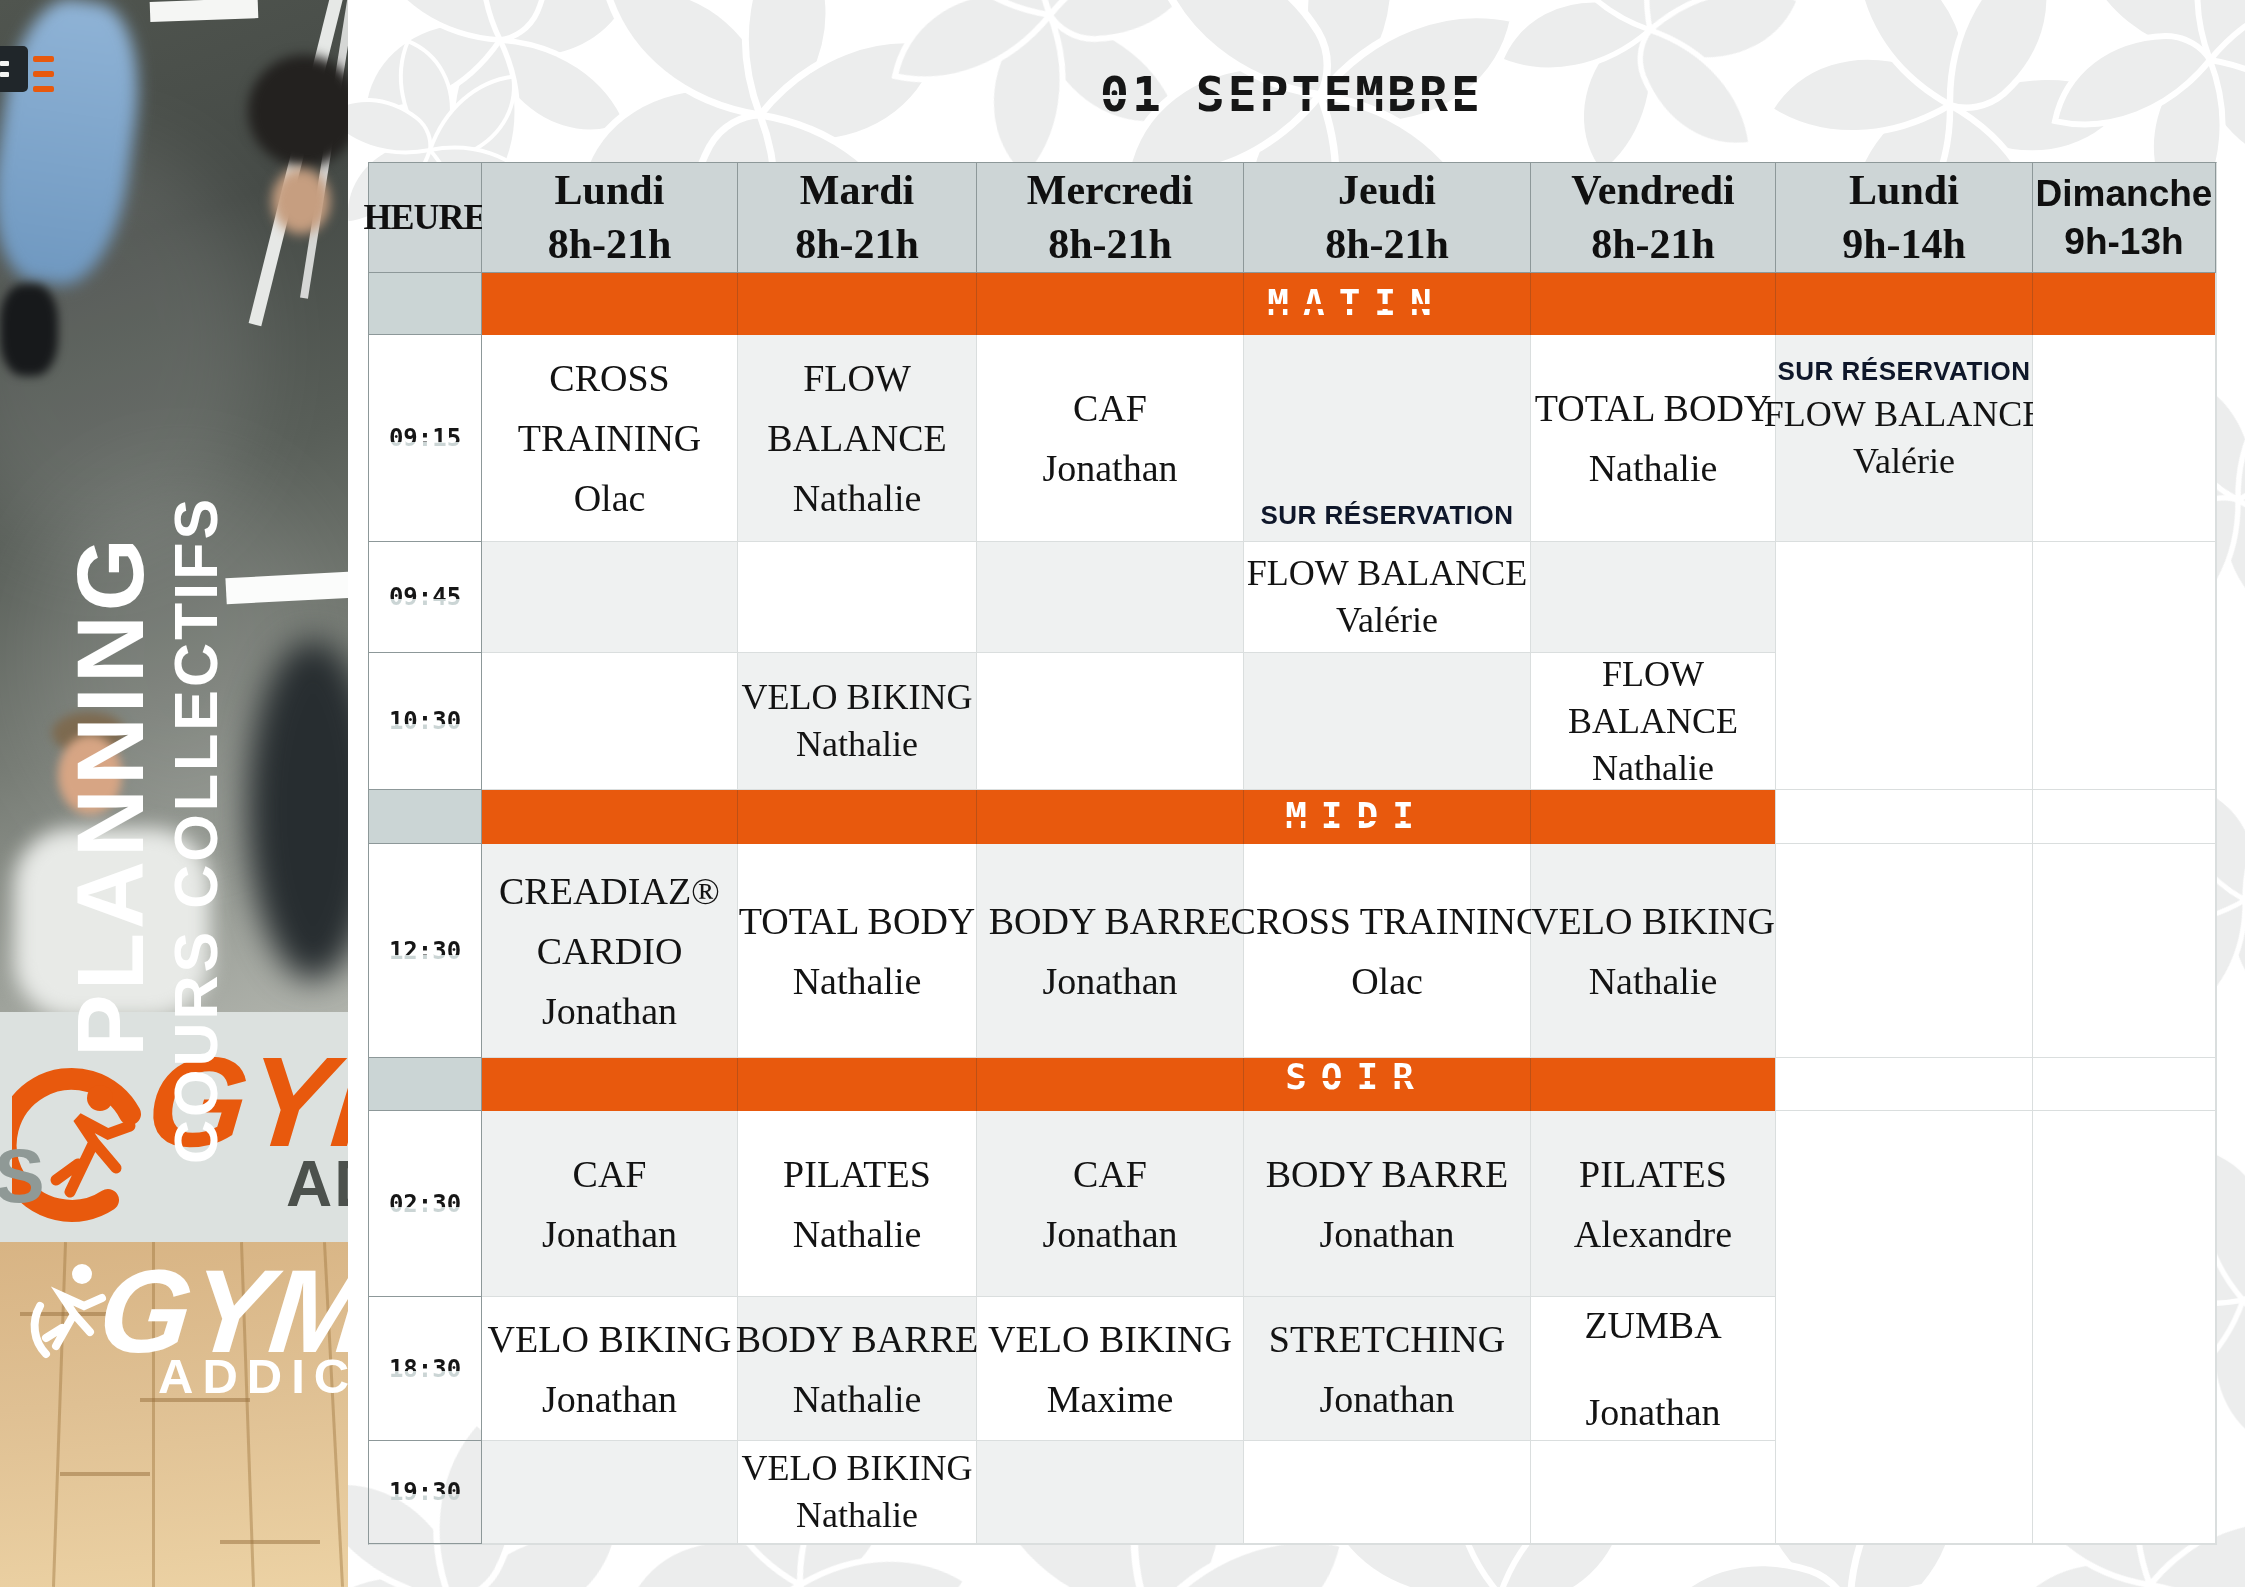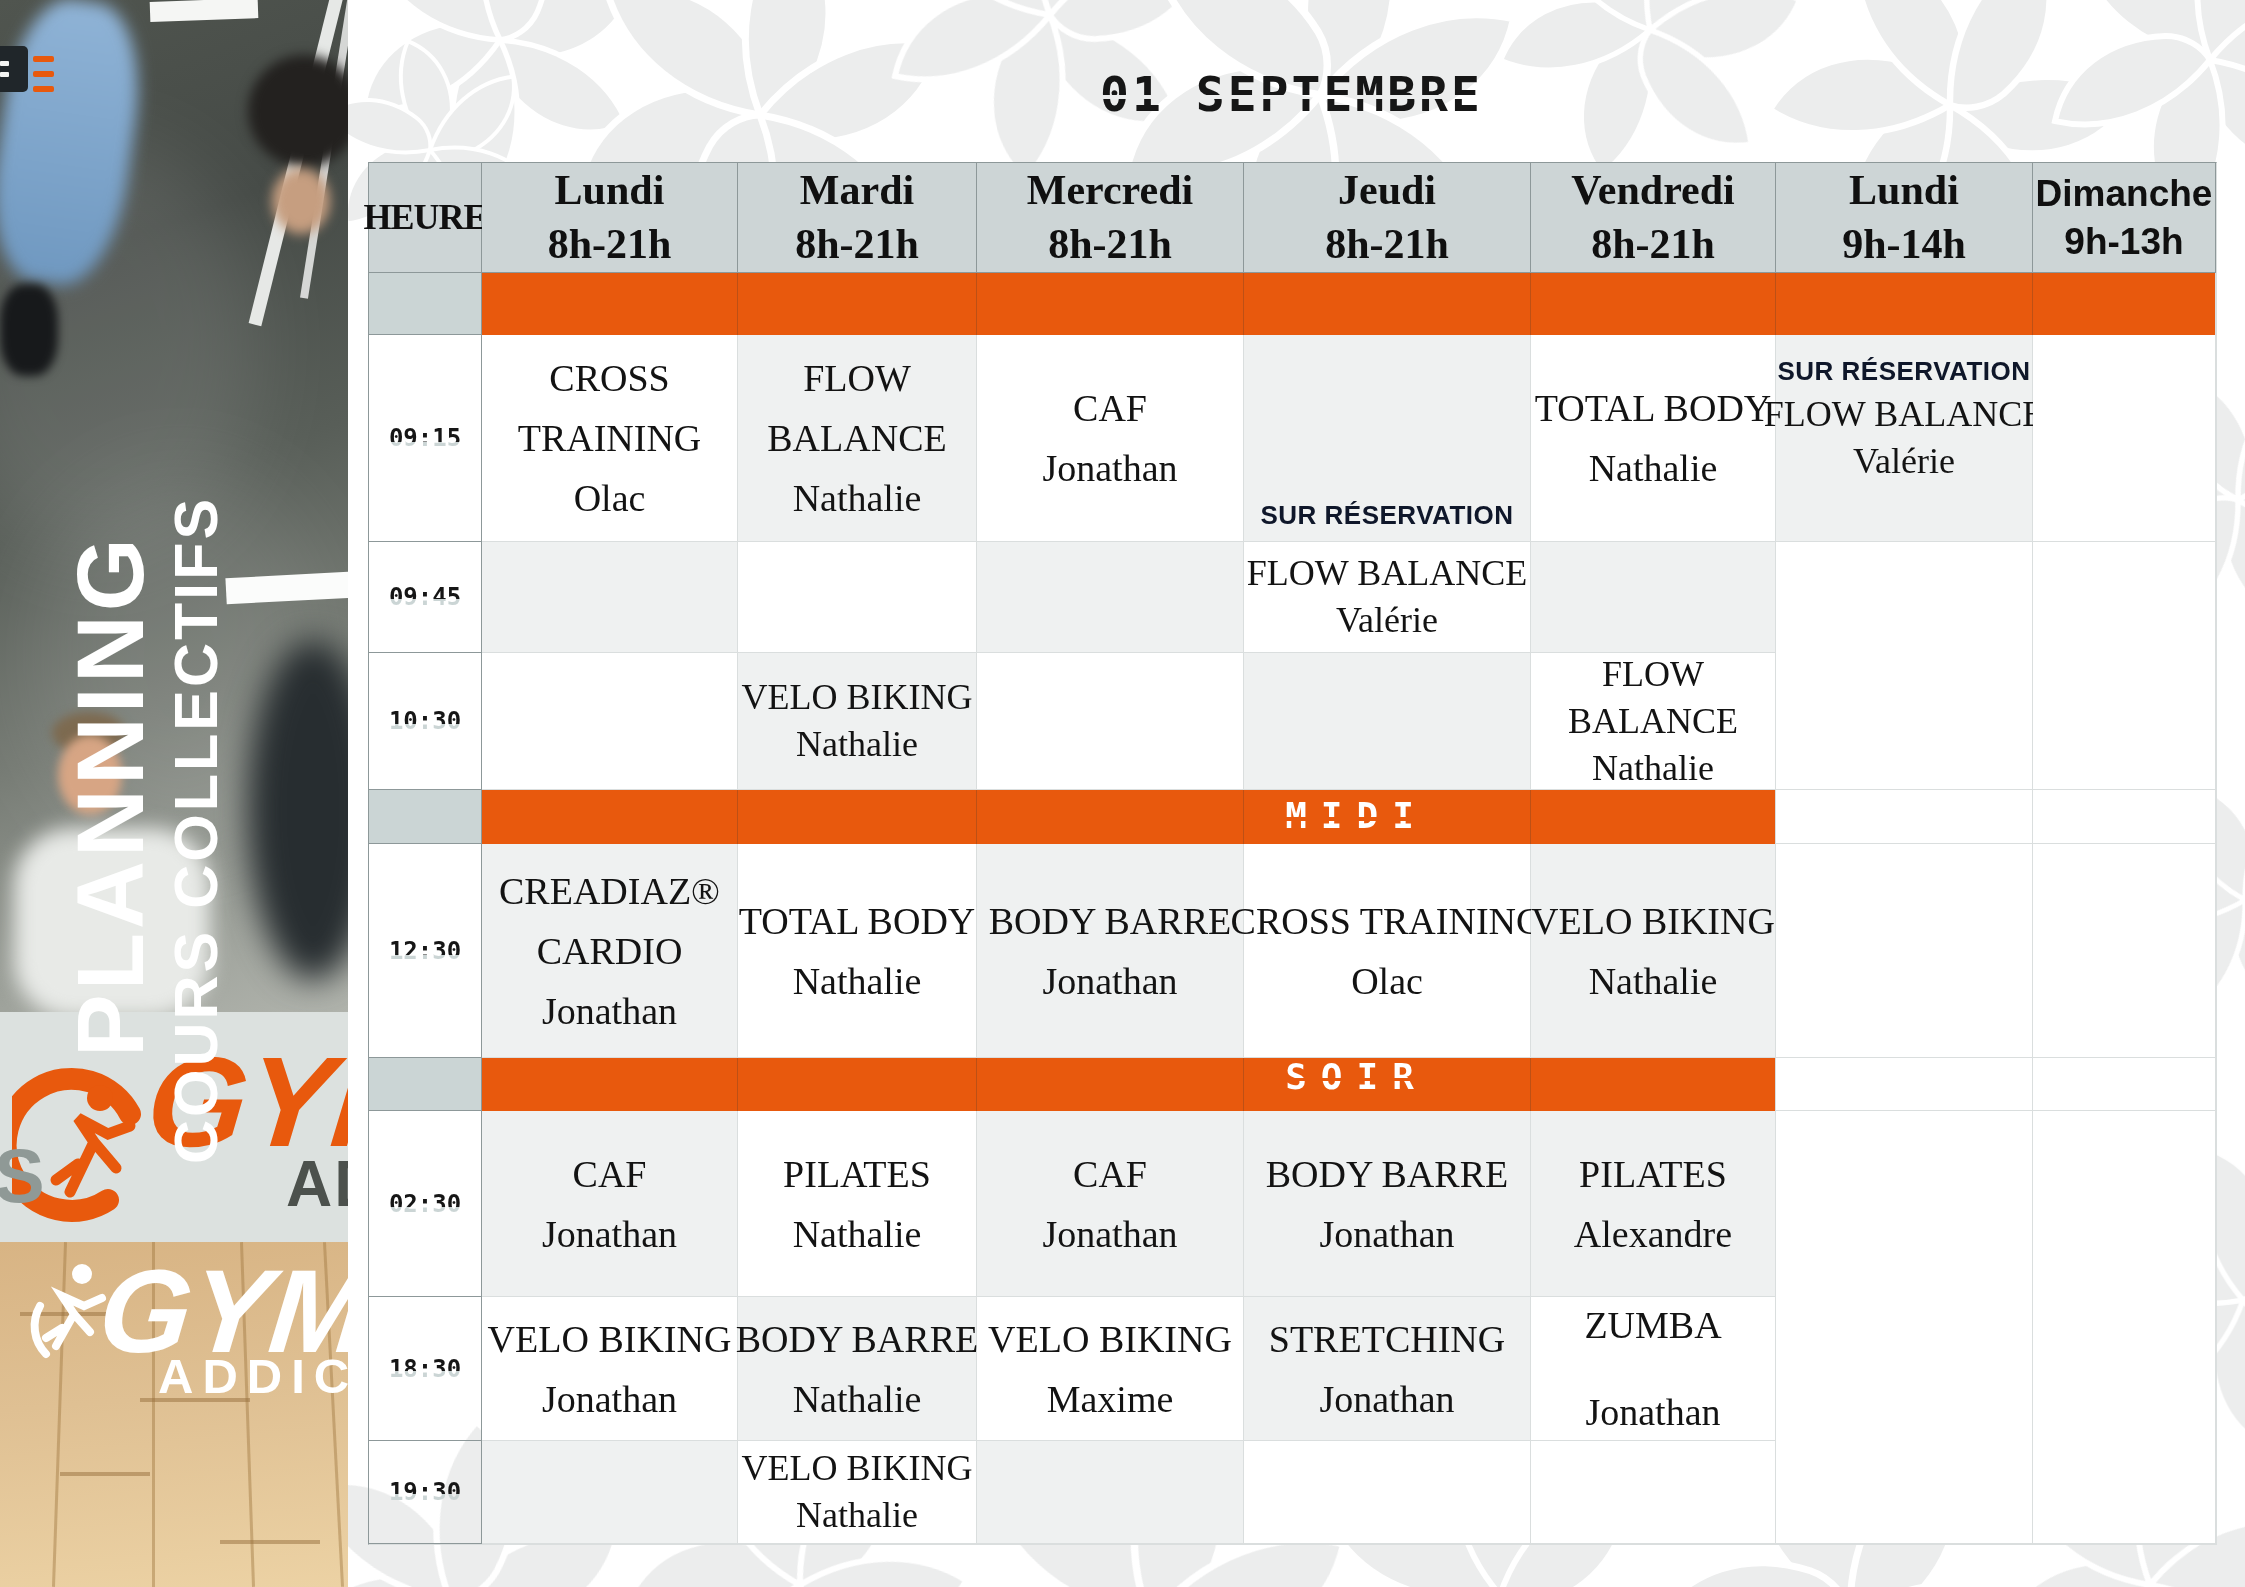--- a/index.html
+++ b/index.html
@@ -369,15 +369,16 @@
       </div>
       <div class="cell g compact" style="grid-area: 11 / 2 / span 1 / span 1;"></div>
       <div class="cell w compact" style="grid-area: 11 / 3 / span 1 / span 1;">
         <div class="line">VELO BIKING</div>
         <div class="line">Nathalie</div>
       </div>
       <div class="cell g compact" style="grid-area: 11 / 4 / span 1 / span 1;"></div>
       <div class="cell w compact" style="grid-area: 11 / 5 / span 1 / span 1;"></div>
       <div class="cell w compact" style="grid-area: 11 / 6 / span 1 / span 1;"></div>
     </div>
+  <div class="sec-label" style="top:110px;height:62px;line-height:62px;">MATIN</div>
   <div class="sec-label" style="top:627px;height:54px;line-height:54px;">MIDI</div>
   <div class="sec-label" style="top:888px;height:53px;line-height:53px;">SOIR</div>
 </div>
 
 </body></html>

